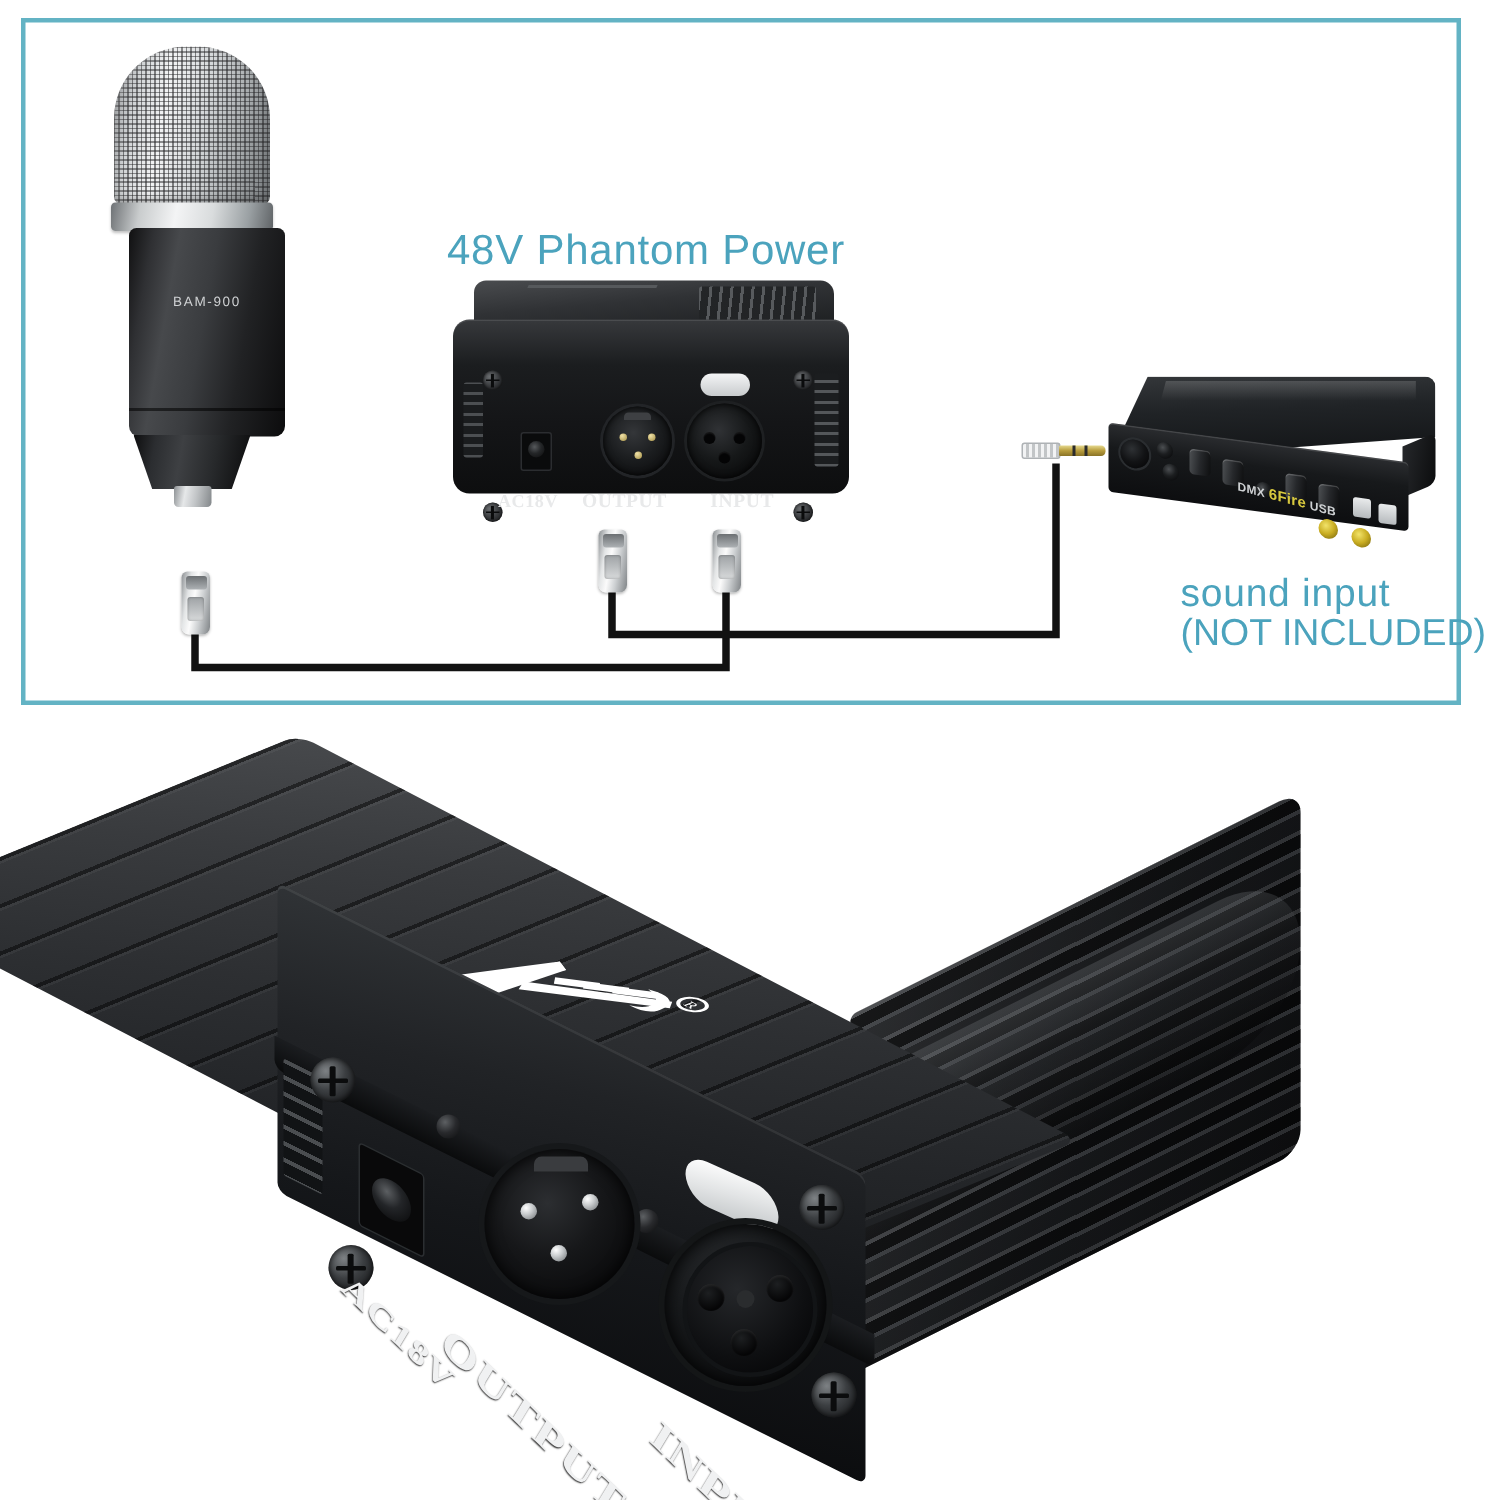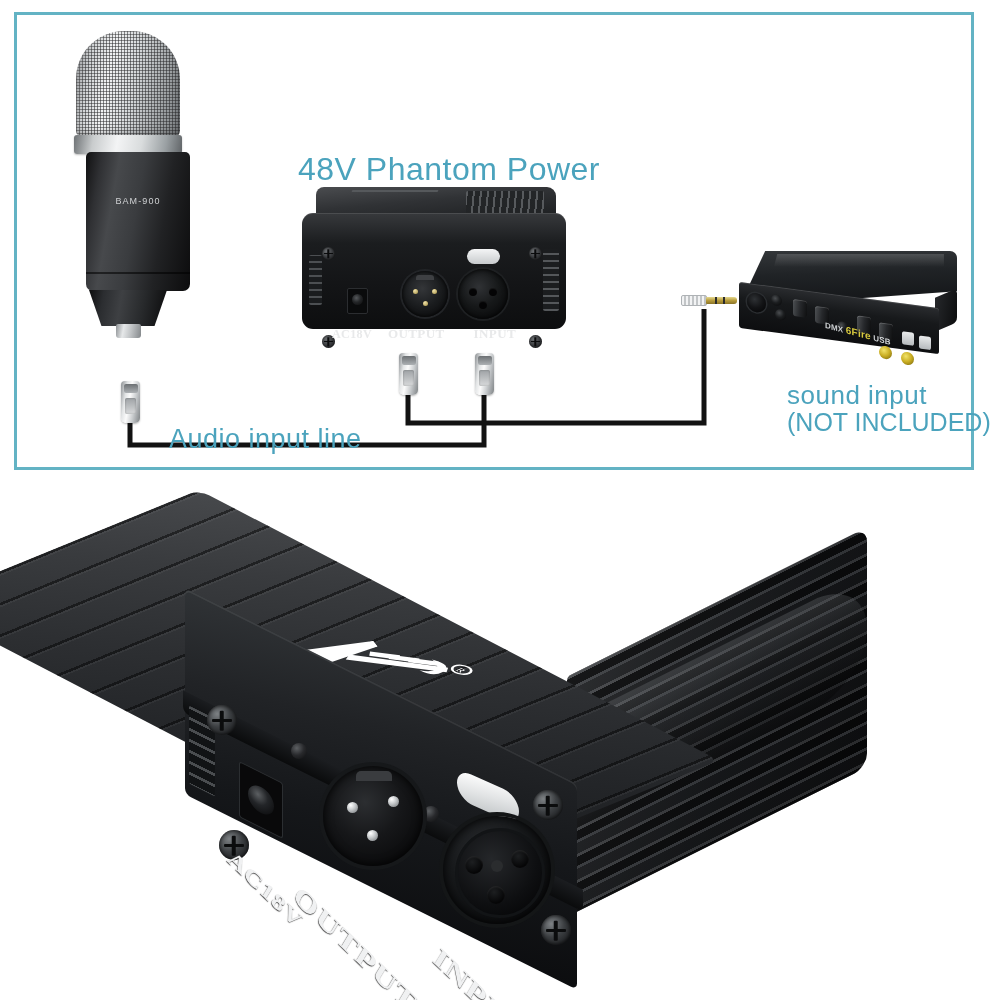--- a/index.html
+++ b/index.html
@@ -29,21 +29,21 @@
 
   .diag-label {
     position: absolute;
     color: #4ba3bd;
     font-family: "Liberation Sans", sans-serif;
     font-weight: 400;
     white-space: nowrap;
     letter-spacing: 0.5px;
   }
 
-  #label-phantom { left: 281px; top: 136px; font-size: 32px; }
+  #label-phantom { left: 281px; top: 136px; font-size: 28px; }
   #label-microphone { left: 22px; top: 328px; font-size: 27px; }
   #label-audioline { left: 152px; top: 409px; font-size: 27px; }
   #label-soundcard { left: 770px; top: 366px; font-size: 26px; line-height: 1.08; }
   #label-soundcard .nm2 { font-size: 25px; display:block; letter-spacing:0px;}
 
   
   #microphone {
     position: absolute;
     left: 46px;
     top: 16px;
@@ -681,21 +681,20 @@
   <div class="xlr-plug" id="plug-mic"></div>
   <div class="xlr-plug" id="plug-out"></div>
   <div class="xlr-plug" id="plug-in"></div>
 
   <div id="trs-plug">
     <div class="barrel"></div>
     <div class="tip"></div>
   </div>
 
   <div class="diag-label" id="label-phantom">48V Phantom Power</div>
-  <div class="diag-label" id="label-audioline">Audio input line</div>
   <div class="diag-label" id="label-soundcard">
     <span>sound input</span>
     <span class="nm2">(NOT INCLUDED)</span>
   </div>
 </div>
 
 <div id="product-photo">
   <div id="unit3d">
 
     <div class="u-side">

